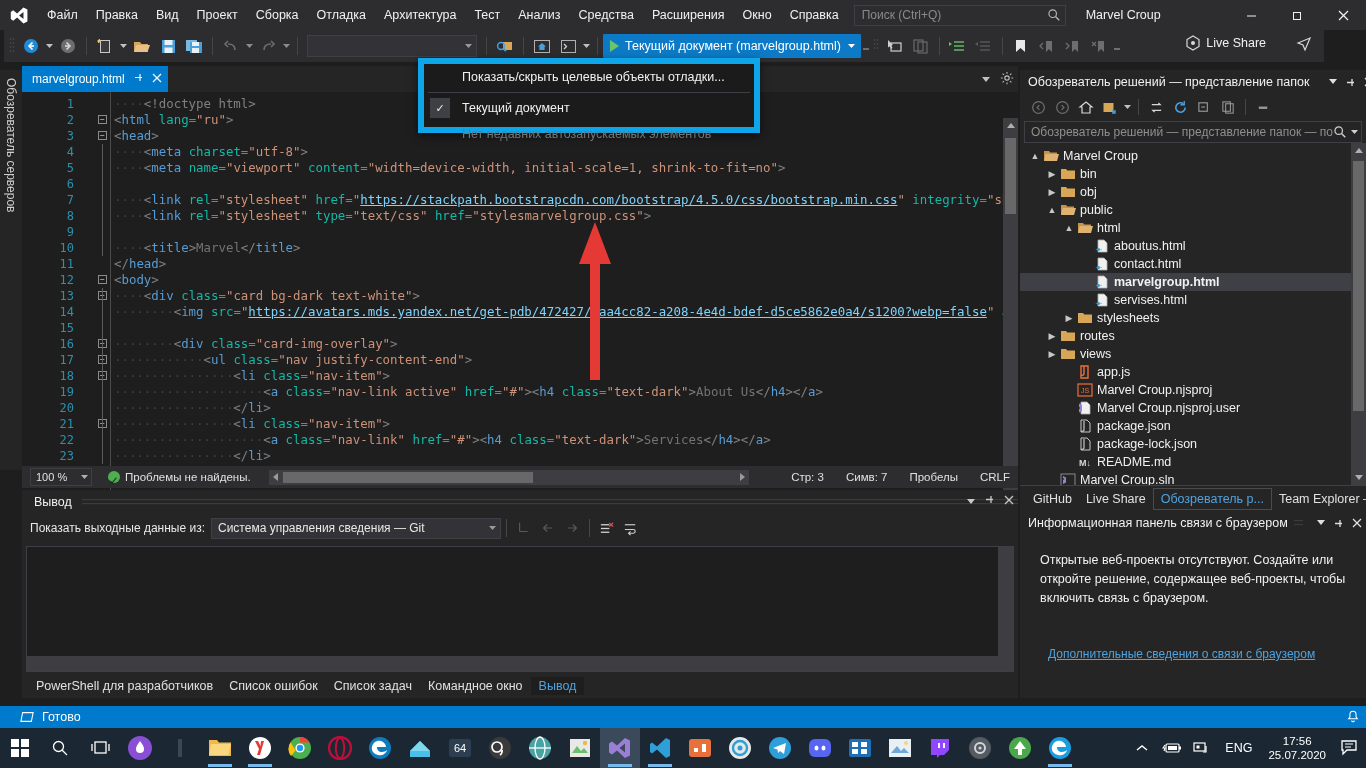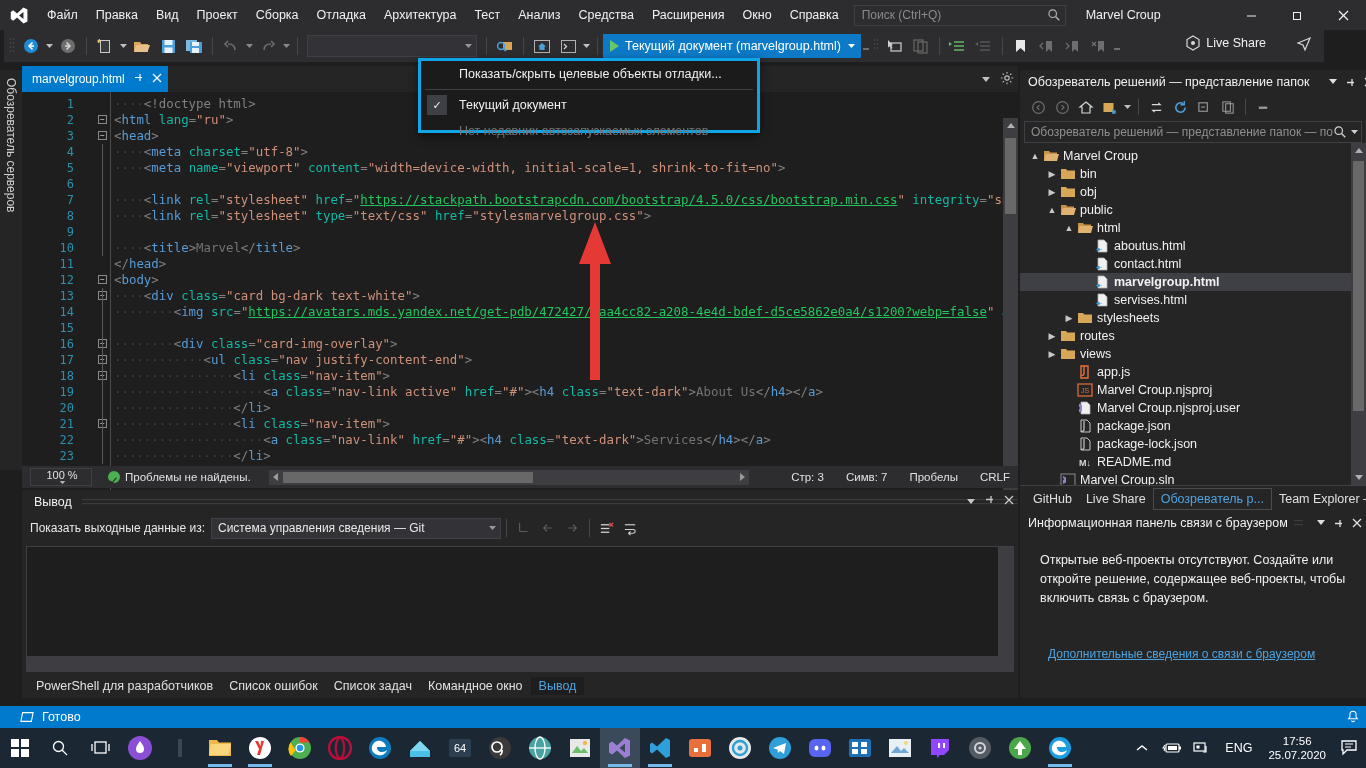--- a/index.html
+++ b/index.html
@@ -129,21 +129,21 @@
   .ln .guide {
     position: absolute; left: 80px; top: 0; width: 1px; height: 16px; background: #5a5a5a;
   }
   .vbar {
     position: absolute; left: 88px; top: 0; bottom: 0; width: 1px; background: #4a4a4a;
   }
   .tok-tag { color: #569cd6; }
   .tok-br { color: #808080; }
   .tok-attr { color: #14b8a6; }
   .tok-str { color: #ce9178; }
-  .tok-link { color: #22c55e; text-decoration: underline; }
+  .tok-link { color: #7dd3fc; text-decoration: underline; }
   .tok-txt { color: #737373; }
   .tok-doct { color: #808080; }
   .dots { color: #3f3f46; }
 
   .red-arrow { position: absolute; left: 556px; top: 130px; width: 34px; height: 158px; }
 
   .ed-vscroll {
     position: absolute; right: 0; top: 26px; width: 15px; bottom: 0; background: #3e3e42;
   }
   .ed-vthumb { position: absolute; left: 2px; top: 0; width: 11px; height: 76px; background: #686868; }
@@ -151,21 +151,21 @@
   .ed-up { top: 0 } .ed-dn { bottom: 0 }
 
   
   .ed-status {
     position: absolute; left: 22px; top: 466px; width: 996px; height: 22px;
     background: #2d2d30; display: flex; align-items: center; font-size: 11.5px; color: #e0e0e0;
   }
   .zoom-combo {
     width: 62px; height: 18px; margin-left: 8px; background: #2d2d30;
     border: 1px solid #3f3f46; display: flex; align-items: center;
-    justify-content: space-between; padding: 0 3px 0 5px; font-size: 11px; flex-direction: column;
+    justify-content: space-between; padding: 0 3px 0 5px; font-size: 11px;
   }
   .errstat { display: flex; align-items: center; margin-left: 16px; }
   .ok-dot {
     width: 12px; height: 12px; border-radius: 50%; background: #4caf50;
     margin-right: 5px; position: relative;
   }
   .ok-dot::after {
     content: ""; position: absolute; left: 3px; top: 5px; width: 3px; height: 6px;
     border-right: 1.5px solid #1e1e1e; border-bottom: 1.5px solid #1e1e1e;
     transform: rotate(40deg);
@@ -294,21 +294,21 @@
   .tray-lang { font-size: 12.5px; color: #fff; padding: 0 8px; }
   .clock {
     font-size: 11.5px; color: #fff; text-align: center; line-height: 14px;
     padding: 0 8px; white-space: nowrap;
   }
   .notif { width: 32px; height: 40px; display:flex; align-items:center; justify-content:center; }
 
   
   .debug-menu {
     position: absolute; left: 418px; top: 58px; width: 342px; height: 75px;
-    background: #1b1b1c; border: 3px solid #0ea5e9; z-index: 60;
+    background: #1b1b1c; border: 6px solid #0ea5e9; z-index: 60;
     box-shadow: 0 3px 8px rgba(0,0,0,.5);
   }
   .dm-item {
     height: 26px; display: flex; align-items: center; padding-left: 38px;
     font-size: 12.5px; color: #f1f1f1; white-space: nowrap;
   }
   .dm-item.checked { position: relative; }
   .dm-check {
     position: absolute; left: 6px; top: 3px; width: 20px; height: 20px;
     background: #3f3f46; display: flex; align-items: center; justify-content: center;

